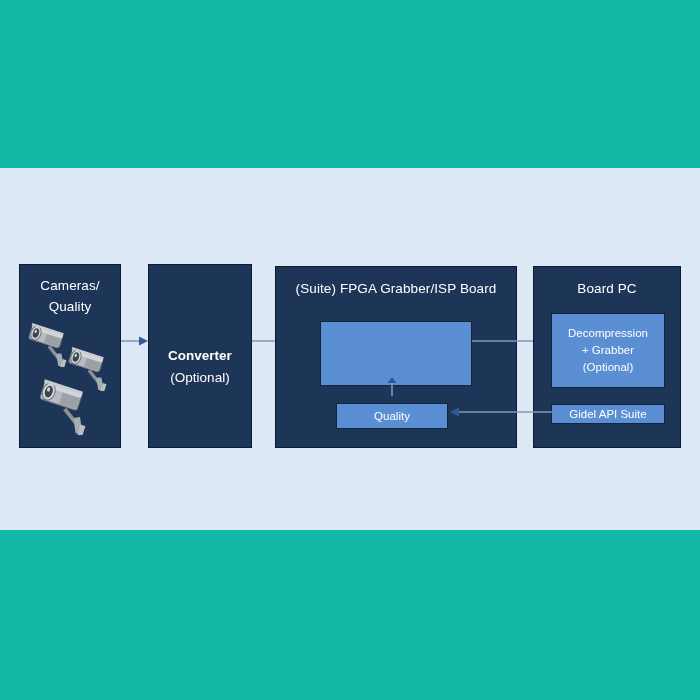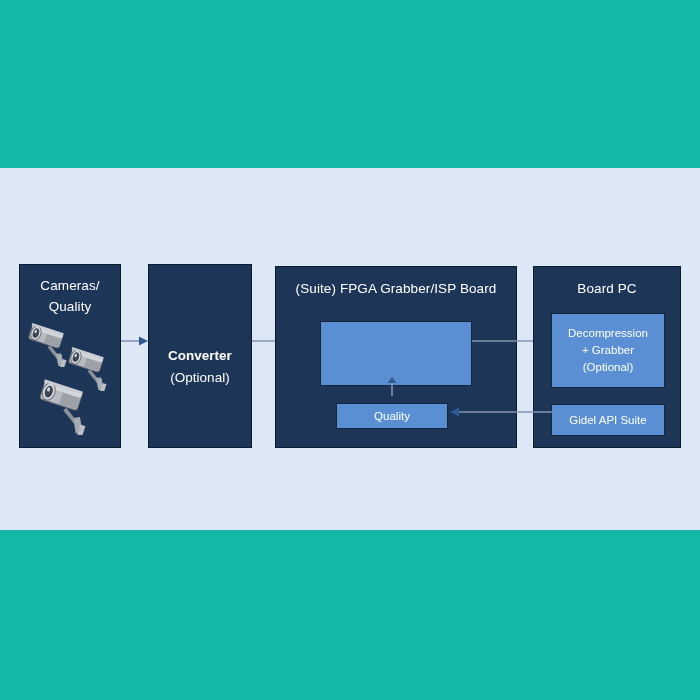--- a/index.html
+++ b/index.html
@@ -197,21 +197,21 @@
     <div class="dark-box" style="left:533px; top:98px; width:148px; height:182px;">
       <div class="box-title" style="top:12px;">Board PC</div>
     </div>
 
     <div class="blue-box" style="left:551px; top:137px; width:114px; height:75px; flex-direction:column;">
       <div class="label">Decompression</div>
       <div class="label">+ Grabber</div>
       <div class="label">(Optional)</div>
     </div>
 
-    <div class="blue-box" style="left:551px; top:228px; width:114px; height:32px;">
+    <div class="blue-box" style="left:551px; top:228px; width:114px; height:20px;">
       <div class="label">Gidel API Suite</div>
     </div>
 
     <div class="arrow" style="left:448px; top:238px;">
       <svg width="104" height="12" viewBox="0 0 104 12">
         <line x1="104" y1="6" x2="10" y2="6" stroke="#8496b4" stroke-width="1.6"></line>
         <path d="M11 1.5 L2 6 L11 10.5 Z" fill="#2f5a96"></path>
       </svg>
     </div>
 

